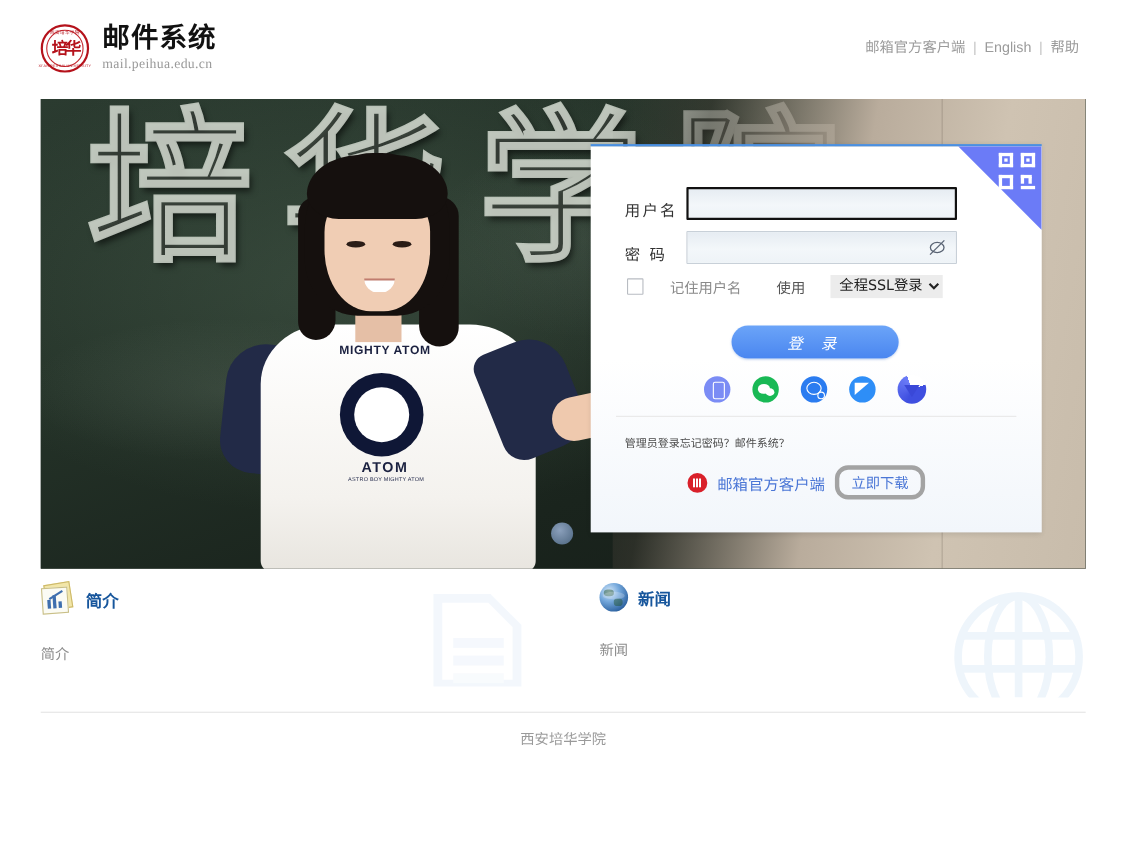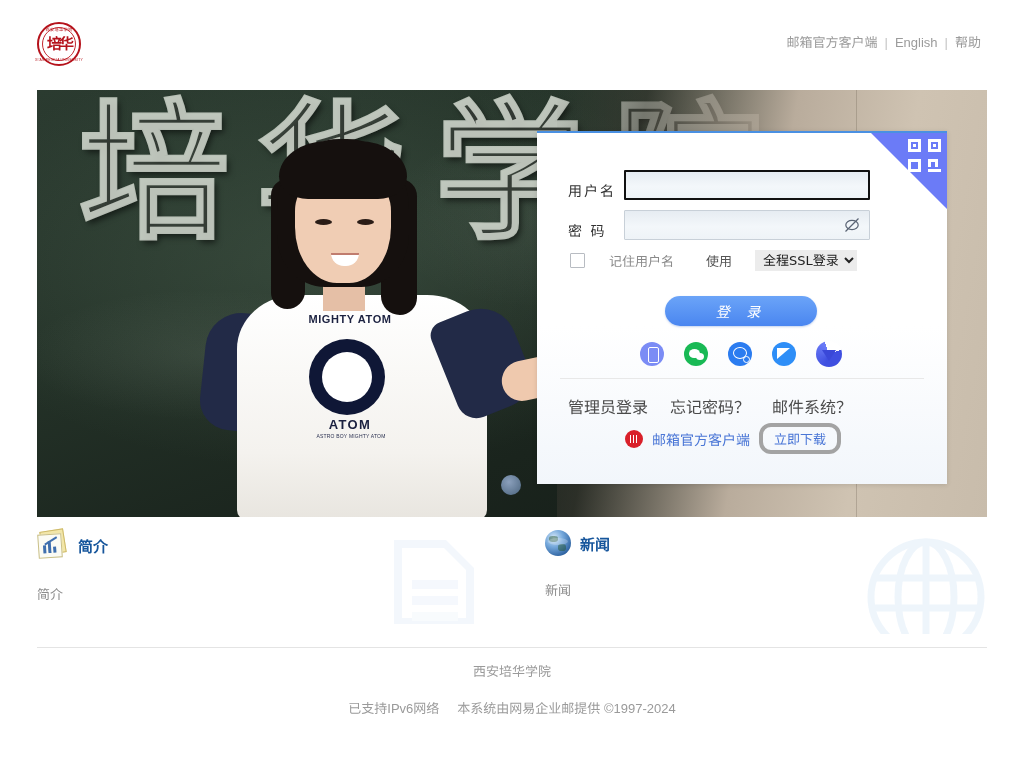--- a/index.html
+++ b/index.html
@@ -268,21 +268,21 @@
     content:''; position:absolute; left:6px; top:9px; z-index:2;
     width: 0; height: 0; border-left: 7px solid transparent; border-right: 7px solid transparent;
     border-top: 11px solid #3a48d8;
   }
   .hr {
     position: absolute; left: 560px; top: 378px; width: 364px; height: 1px;
     background: #e8e8e8;
   }
   .links-row {
     position: absolute; left: 568px; top: 394px;
-    display: flex; gap: 22px; font-size: 16px;
+    display: flex; font-size: 10px;
   }
   .links-row a { color: #4a4a4a; text-decoration: none; cursor: pointer; }
   .client-row {
     position: absolute; left: 625px; top: 423px;
     display: flex; align-items: center; gap: 9px;
   }
   .client-logo {
     width: 18px; height: 18px; border-radius: 50%;
     background: #d9202a; position: relative; flex: none;
   }
@@ -367,20 +367,24 @@
 <div class="page">
 
   <div class="header">
     <div class="brand">
       <div class="seal">
         <div class="ring-outer"></div>
         <div class="ring-inner"></div>
         <div class="arc-top">西安培华学院</div>
         <div class="glyph">培华</div>
         <div class="arc-bot">XI'AN PEIHUA UNIVERSITY</div>
+      </div>
+      <div class="brand-text">
+        <div class="brand-title">邮件系统</div>
+        <div class="brand-sub">mail.peihua.edu.cn</div>
       </div>
     </div>
 
     <div class="header-links">
       <a href="#">邮箱官方客户端</a><span class="sep">|</span><a href="#">English</a><span class="sep">|</span><a href="#">帮助</a>
     </div>
   </div>
 
   <div class="banner">
     <div class="chalkboard"></div>
@@ -546,17 +550,14 @@
         </span>
         <span class="feat-title">新闻</span>
       </div>
       <div class="feat-desc">新闻</div>
     </div>
 
   </div>
 
   <div class="footer-div"></div>
   <div class="footer-org">西安培华学院</div>
-  <div class="footer-note">
-    <span>已支持IPv6网络</span><span class="gap"></span><span>本系统由网易企业邮提供 ©1997-2024</span>
-  </div>
 
 </div>
 
 </body></html>

